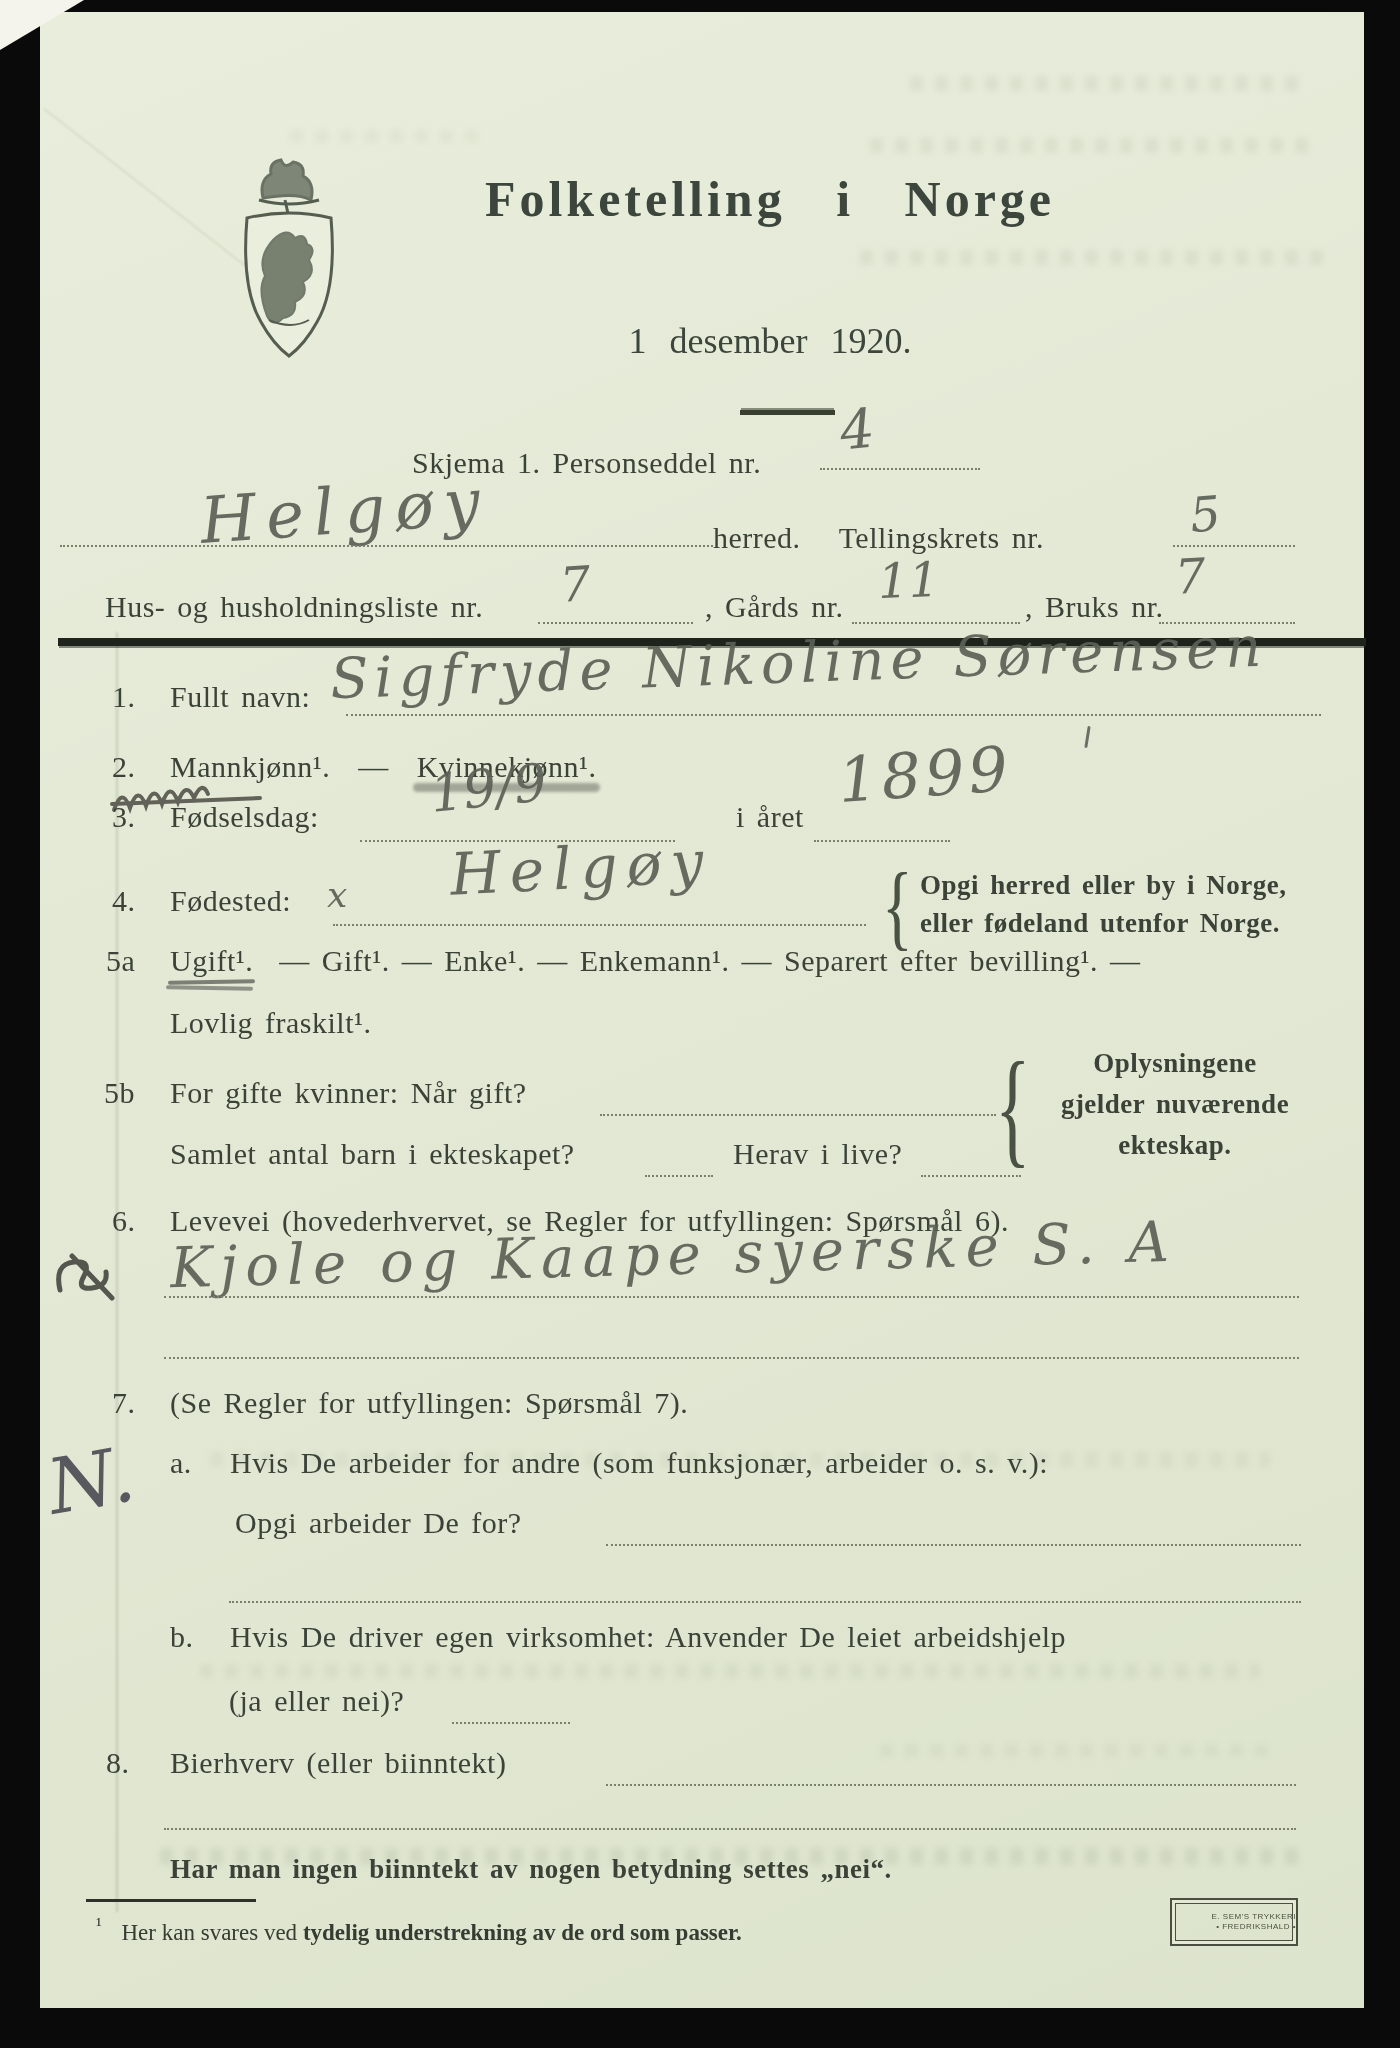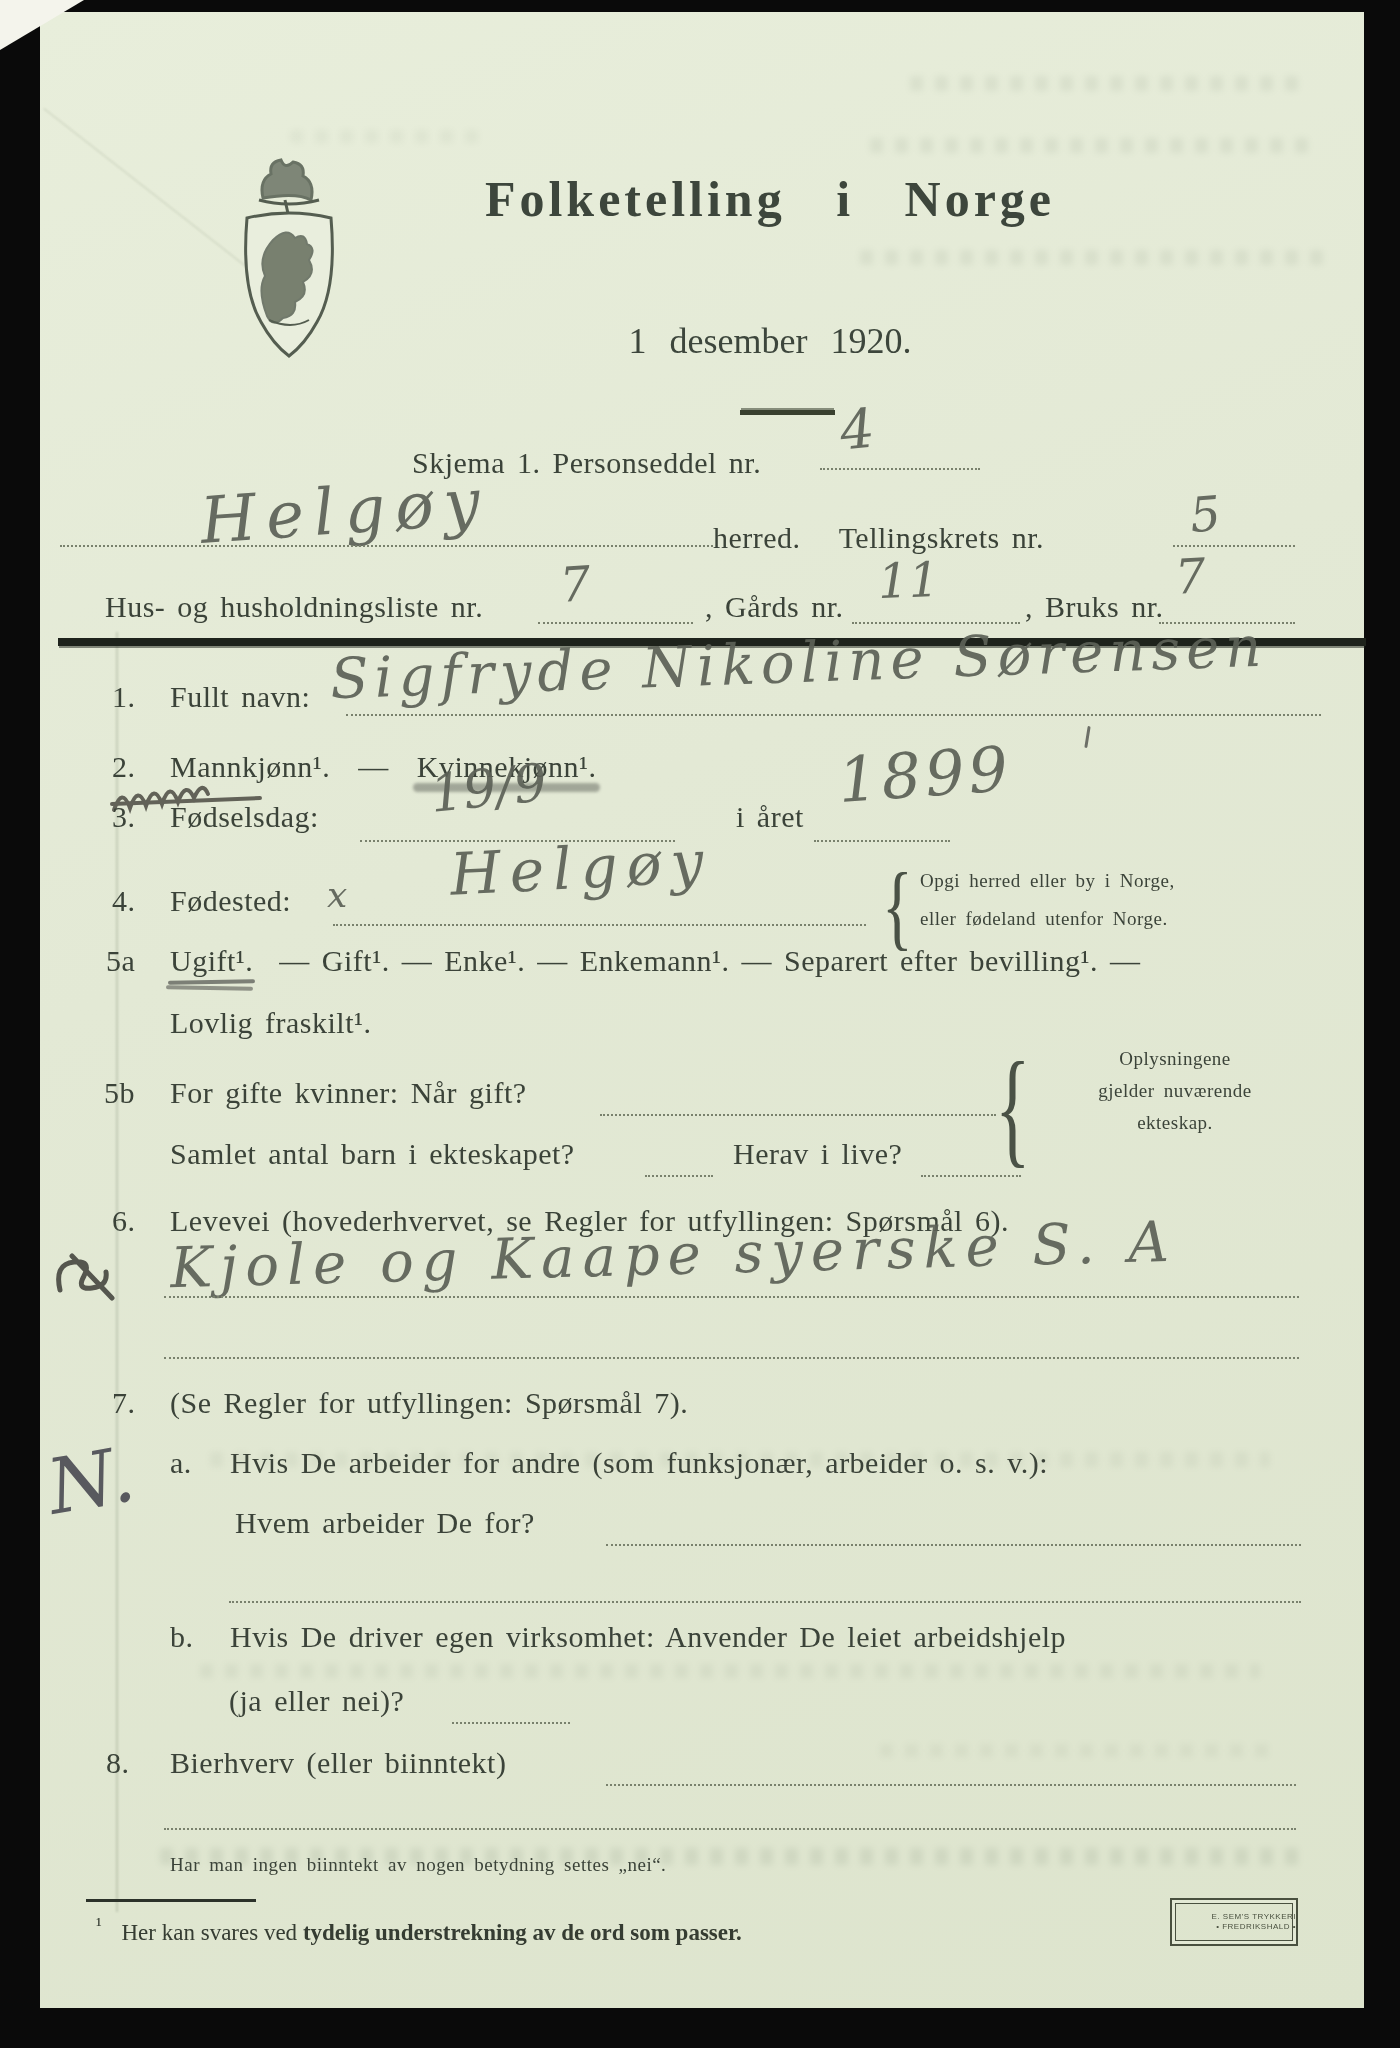--- a/index.html
+++ b/index.html
@@ -4,21 +4,21 @@
 <style>
   html,body{margin:0;padding:0;background:#000;}
   .frame{position:relative;width:1400px;height:2048px;background:#0a0a0a;overflow:hidden;
          font-family:"Liberation Serif", serif;}
   .corner-sliver{position:absolute;left:0;top:0;width:84px;height:50px;background:#f4f4ec;
          clip-path:polygon(0 0,84px 0,0 50px);}
   .paper{position:absolute;left:40px;top:12px;width:1324px;height:1996px;
          background:linear-gradient(158deg,#e8eedb 0%,#e3e9d5 40%,#dde4cd 100%);}
   .print{position:absolute;color:#3b4339;font-size:30px;letter-spacing:.5px;word-spacing:4px;
          white-space:nowrap;}
-  .small{font-size:19px;}
+  .small{font-size:27px;font-weight:bold;}
   .hand{position:absolute;font-family:"DejaVu Serif", serif;font-style:italic;color:#5c6157;
          white-space:nowrap;opacity:.92;}
   .dl{position:absolute;height:0;border-bottom:2px dotted #79816d;}
   .title{position:absolute;left:330px;top:158px;width:800px;text-align:center;
          font-size:50px;font-weight:bold;color:#3d463c;letter-spacing:4px;word-spacing:34px;}
   .date{position:absolute;left:430px;top:308px;width:600px;text-align:center;
          font-size:36px;color:#3d463c;word-spacing:14px;}
   .divider{position:absolute;left:700px;top:398px;width:95px;height:5px;background:#39402f;
          box-shadow:0 -3px 0 -1px rgba(57,64,47,.55);}
   .rule-heavy{position:absolute;left:18px;top:626px;width:1308px;height:8px;background:#1e231c;
@@ -165,21 +165,21 @@
     </svg>
     <div class="hand" style="left:130px;top:1210px;font-size:56px;letter-spacing:8px;transform:rotate(-1.5deg);">Kjole og Kaape syerske  S. A</div>
     <div class="dl" style="left:124px;top:1284px;width:1135px;"></div>
     <div class="dl" style="left:124px;top:1345px;width:1135px;"></div>
 
     <div class="print" style="left:72px;top:1374px;">7.</div>
     <div class="print" style="left:130px;top:1374px;">(Se Regler for utfyllingen:  Spørsmål 7).</div>
     <div class="hand" style="left:8px;top:1424px;font-size:76px;transform:rotate(-10deg);color:#4d4d55;">N.</div>
     <div class="print" style="left:130px;top:1434px;">a.</div>
     <div class="print" style="left:190px;top:1434px;">Hvis De arbeider for andre (som funksjonær, arbeider o. s. v.):</div>
-    <div class="print" style="left:195px;top:1494px;">Hvem arbeider De for?</div>
+    <div class="print" style="left:195px;top:1494px;">Opgi arbeider De for?</div>
     <div class="dl" style="left:566px;top:1532px;width:695px;"></div>
     <div class="dl" style="left:189px;top:1589px;width:1072px;"></div>
     <div class="print" style="left:130px;top:1608px;">b.</div>
     <div class="print" style="left:190px;top:1608px;">Hvis De driver egen virksomhet:  Anvender De leiet arbeidshjelp</div>
     <div class="print" style="left:189px;top:1672px;">(ja eller nei)?</div>
     <div class="dl" style="left:412px;top:1710px;width:118px;"></div>
 
     <div class="print" style="left:66px;top:1734px;">8.</div>
     <div class="print" style="left:130px;top:1734px;">Bierhverv (eller biinntekt)</div>
     <div class="dl" style="left:566px;top:1772px;width:690px;"></div>

